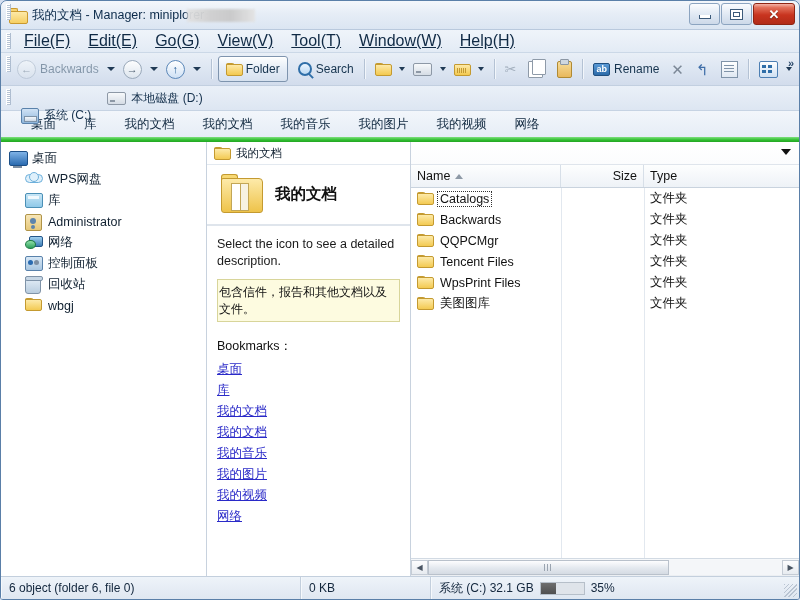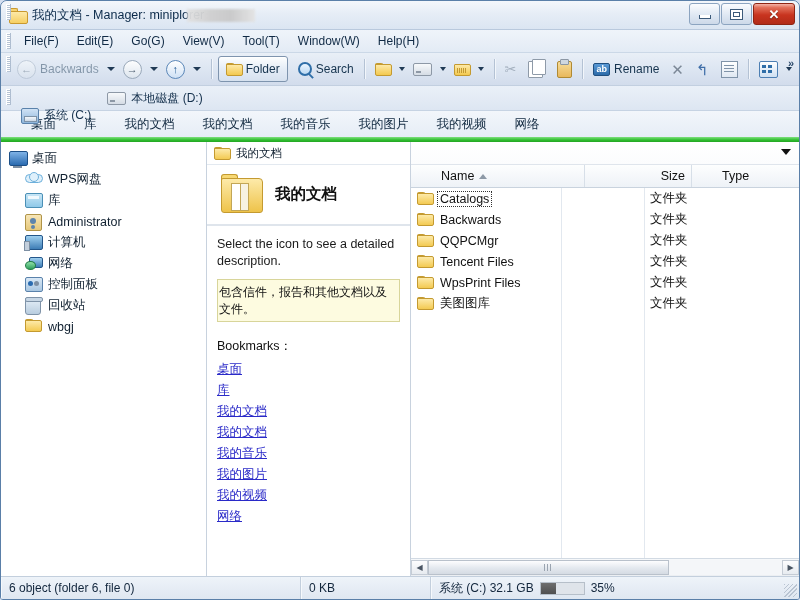--- a/index.html
+++ b/index.html
@@ -56,21 +56,21 @@
   .menubar{
     height:22px;flex:0 0 22px;display:flex;align-items:center;
     padding-left:14px;gap:0;
     background:linear-gradient(180deg,#eff4fa,#e3ebf5);
     border-bottom:1px solid #cbd8e7;
     position:relative;
   }
   .gripper{position:absolute;left:5px;top:3px;width:3px;height:16px;
      background:repeating-linear-gradient(180deg,#fff 0 1px,#b7c4d4 1px 2px);
      border-left:1px solid #fff;border-right:1px solid #aebdd0;}
-  .menu-item{padding:2px 9px;font-size:12px;color:#102a45;white-space:nowrap;cursor:default;}
+  .menu-item{padding:2px 9px;font-size:16px;color:#102a45;white-space:nowrap;cursor:default;text-decoration:underline;}
   
   .toolbar{
     height:32px;flex:0 0 32px;display:flex;align-items:center;
     padding-left:12px;position:relative;
     background:linear-gradient(180deg,#e9eff7 0%,#dde6f2 50%,#d2dcec 100%);
     border-bottom:1px solid #c2cfe0;
   }
   .tb-item{display:flex;align-items:center;height:26px;padding:0 4px;border-radius:3px;white-space:nowrap;}
   .tb-item.disabled{opacity:.45;}
   .tb-label{font-size:12px;margin-left:4px;color:#16344f;}
@@ -187,21 +187,21 @@
     height:22px;flex:0 0 22px;display:flex;align-items:center;
     background:linear-gradient(180deg,#ffffff,#fbfcfd);
     border-bottom:1px solid #dfe5ec;position:relative;
   }
   .addr-caret{position:absolute;right:8px;top:7px;width:0;height:0;border-left:5px solid transparent;border-right:5px solid transparent;border-top:6px solid #111;}
   .colhead{
     height:22px;flex:0 0 22px;display:flex;align-items:center;
     background:linear-gradient(180deg,#fdfefe,#eef2f7);
     border-bottom:1px solid #c9d3de;font-size:12.5px;color:#111;
   }
-  .col{display:flex;align-items:center;height:100%;box-sizing:border-box;padding:0 6px;border-right:1px solid #d7dfe8;margin-left:24px;}
+  .col{display:flex;align-items:center;height:100%;box-sizing:border-box;padding:0 6px;border-right:1px solid #d7dfe8;}
   .col.name{flex:0 0 150px;gap:5px;}
   .col.size{flex:0 0 83px;justify-content:flex-end;}
   .col.type{flex:1 1 auto;border-right:none;}
   .sortarrow{width:0;height:0;border-left:4px solid transparent;border-right:4px solid transparent;border-bottom:5px solid #8d99a6;}
   .rows{flex:1 1 auto;overflow:hidden;position:relative;}
   .row{display:flex;align-items:flex-start;height:21px;font-size:12.5px;color:#111;}
   .cell{box-sizing:border-box;padding:0 6px;height:100%;display:flex;align-items:center;gap:5px;overflow:hidden;white-space:nowrap;}
   .cell.name{flex:0 0 150px;}
   .cell.size{flex:0 0 83px;justify-content:flex-end;}
   .cell.type{flex:1 1 auto;}
@@ -416,26 +416,20 @@
         <span>库</span>
       </div>
       <div class="treerow child">
         <div class="tico">
             <div class="ico-user"></div>
           </div>
         <span>Administrator</span>
       </div>
       <div class="treerow child">
         <div class="tico">
-            <div class="ico-pc"></div>
-          </div>
-        <span>计算机</span>
-      </div>
-      <div class="treerow child">
-        <div class="tico">
             <div class="ico-net"></div>
           </div>
         <span>网络</span>
       </div>
       <div class="treerow child">
         <div class="tico">
             <div class="ico-cpanel"></div>
           </div>
         <span>控制面板</span>
       </div>

